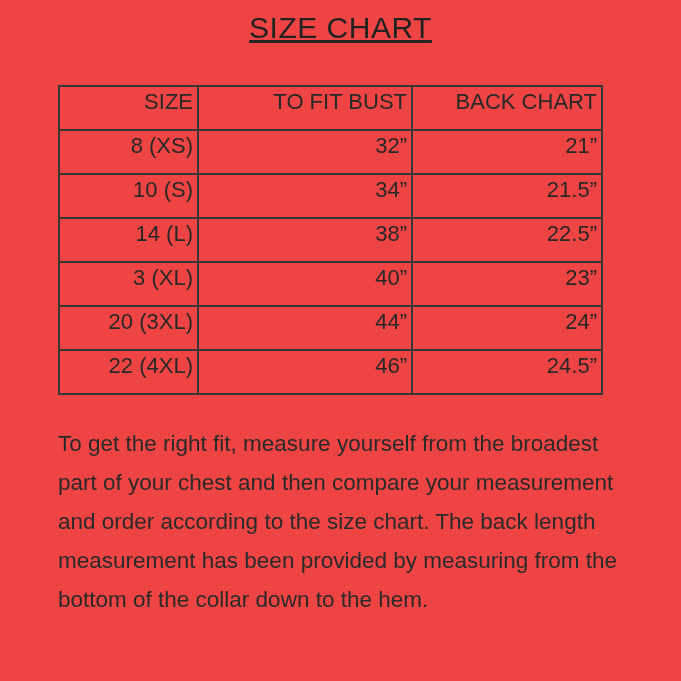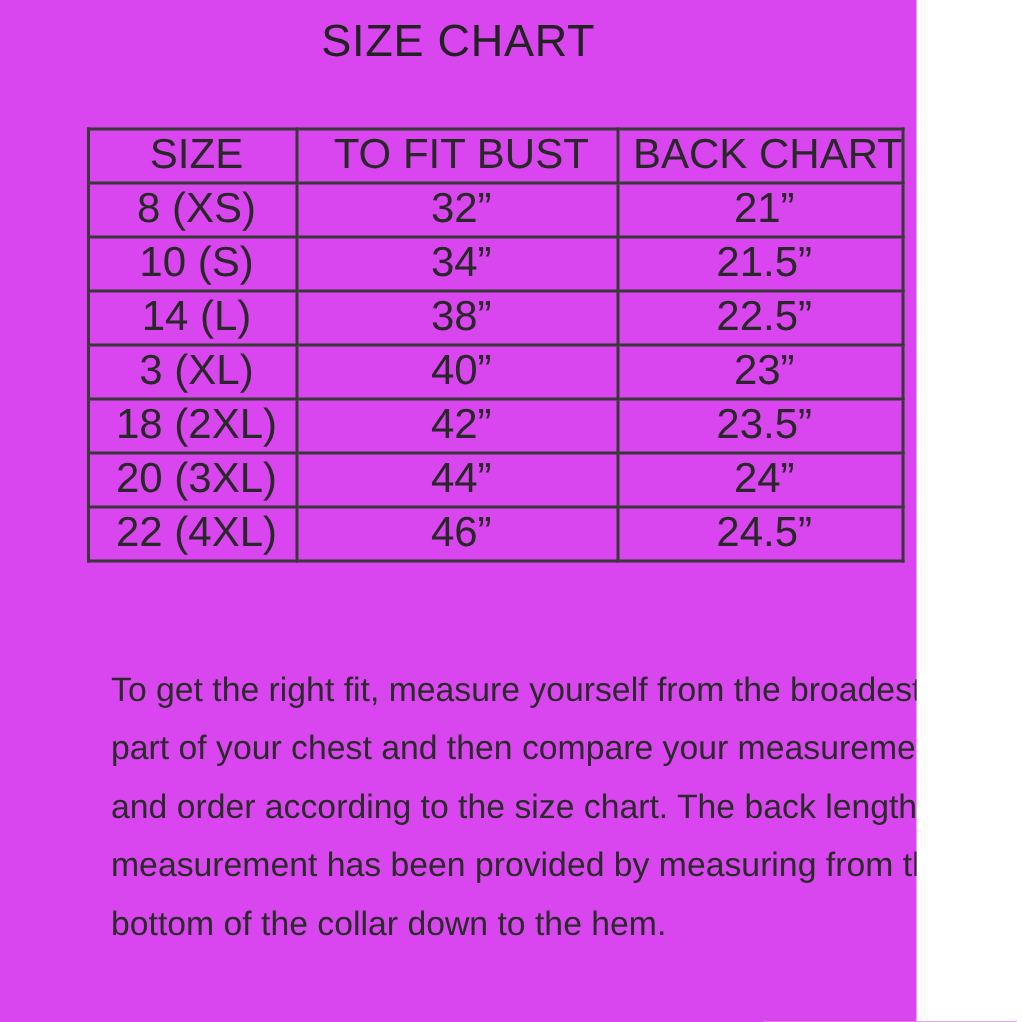--- a/index.html
+++ b/index.html
@@ -1,26 +1,27 @@
 <!DOCTYPE html>
 <html><head>
 <meta charset="utf-8">
 <style>
   html, body {
     margin: 0;
     padding: 0;
   }
   .page {
     position: relative;
-    width: 611px;
+    width: 681px;
     height: 681px;
-    background: #d946ef;
+    background: #ef4444;
     color: #262626;
     font-family: "Liberation Sans", sans-serif;
     overflow: hidden;
+    text-decoration: underline;
   }
   .title {
     margin: 0;
     padding-top: 11px;
     text-align: center;
     font-size: 30px;
     font-weight: 400;
     letter-spacing: 0.5px;
     color: #222;
   }
@@ -29,38 +30,38 @@
     left: 58px;
     top: 85px;
     width: 543px;
     border-collapse: collapse;
     table-layout: fixed;
   }
   table.size-table th,
   table.size-table td {
     border: 2px solid #383838;
     height: 30px;
-    padding: 0 4px 2px 9px;
-    font-size: 28px;
+    padding: 0 4px 12px 9px;
+    font-size: 22px;
     font-weight: 400;
-    text-align: center;
+    text-align: right;
     vertical-align: middle;
     color: #282828;
     white-space: nowrap;
     overflow: hidden;
   }
   col.c1 { width: 139px; }
   col.c2 { width: 214px; }
   col.c3 { width: 190px; }
   .description {
     position: absolute;
     left: 58px;
     top: 424px;
     width: 570px;
-    margin: 16px;
+    margin: 0;
     font-size: 22.5px;
     line-height: 39px;
     color: #2a2a2a;
   }
 </style>
 </head>
 <body>
 
 <div class="page">
 
@@ -95,25 +96,20 @@
           <td>14 (L)</td>
           <td>38”</td>
           <td>22.5”</td>
         </tr>
         <tr>
           <td>3 (XL)</td>
           <td>40”</td>
           <td>23”</td>
         </tr>
         <tr>
-          <td>18 (2XL)</td>
-          <td>42”</td>
-          <td>23.5”</td>
-        </tr>
-        <tr>
           <td>20 (3XL)</td>
           <td>44”</td>
           <td>24”</td>
         </tr>
         <tr>
           <td>22 (4XL)</td>
           <td>46”</td>
           <td>24.5”</td>
         </tr>
       </tbody>

